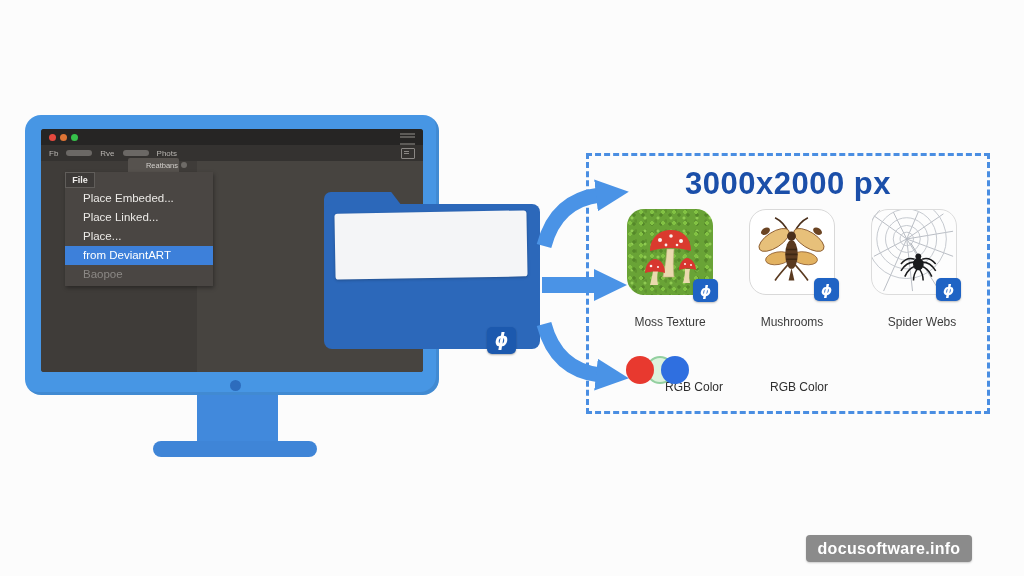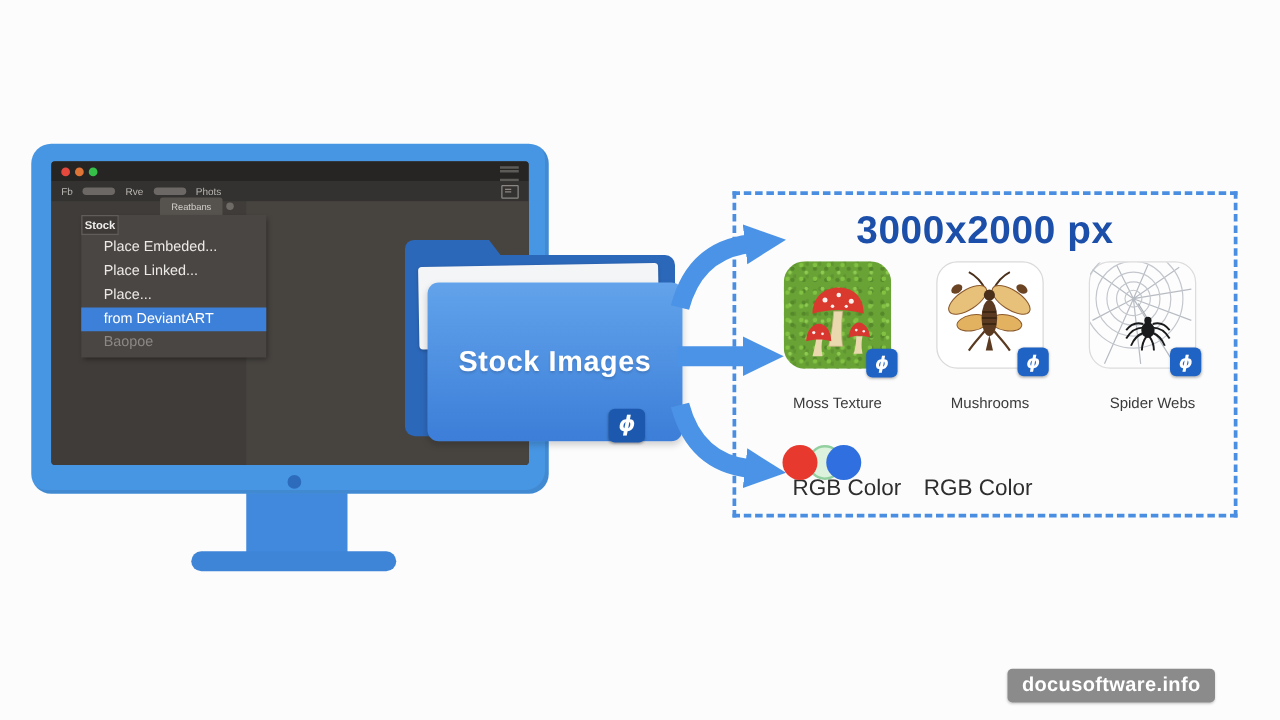--- a/index.html
+++ b/index.html
@@ -14,21 +14,21 @@
   .tl-orange{left:19px;background:#de7435;}
   .tl-green{left:30px;background:#36c04a;}
   .hamburger{position:absolute;right:8px;top:4px;width:15px;height:8px;border-top:2px solid #5d5b58;border-bottom:2px solid #5d5b58;}
   .hamburger::after{content:"";position:absolute;left:0;top:1px;width:15px;height:2px;background:#5d5b58;}
   .menubar{position:absolute;left:0;top:16px;width:100%;height:16px;background:#343230;color:#b9b6b2;font-size:8px;display:flex;align-items:center;gap:8px;padding-left:8px;box-sizing:border-box;}
   .menu-pill{width:26px;height:6px;border-radius:3px;background:#6b6865;}
   .mb-icon{position:absolute;right:8px;top:3px;width:12px;height:9px;border:1px solid #8a8784;border-radius:1px;}
   .mb-icon::after{content:"";position:absolute;left:2px;top:2px;width:5px;height:1px;background:#8a8784;box-shadow:0 2px 0 #8a8784;}
   .canvas-area{position:absolute;left:0;top:32px;width:100%;height:211px;background:#3f3c39;}
   .canvas-light{position:absolute;left:156px;top:0;width:226px;height:211px;background:#474440;}
-  .doc-tab{position:absolute;left:87px;top:29px;width:50px;height:14px;background:#56524e;color:#d2cfcb;font-size:7.5px;display:flex;align-items:center;justify-content:center;border-radius:2px 2px 0 0;z-index:2;}
+  .doc-tab{position:absolute;left:87px;top:29px;width:34px;height:14px;background:#56524e;color:#d2cfcb;font-size:7.5px;display:flex;align-items:center;justify-content:center;border-radius:2px 2px 0 0;z-index:2;padding-left:17px;}
   .doc-tab-dot{position:absolute;left:140px;top:33px;width:6px;height:6px;border-radius:50%;background:#6e6b67;z-index:2;}
 
   
   .file-menu{position:absolute;left:24px;top:43px;width:148px;height:114px;background:#4a4643;z-index:5;box-shadow:1px 2px 4px rgba(0,0,0,.35);}
   .file-head{position:absolute;left:0;top:0;width:30px;height:16px;background:#3d3a38;border:1px solid #605d5a;box-sizing:border-box;color:#f0eeec;font-size:9px;font-weight:bold;display:flex;align-items:center;justify-content:center;}
   .fm-items{position:absolute;left:0;top:17px;width:100%;}
   .fm-item{height:19px;line-height:19px;padding-left:18px;font-size:11.5px;color:#eceae7;white-space:nowrap;}
   .fm-item.hl{background:#3d80da;color:#ffffff;}
   .fm-item.dim{color:#8b8885;}
 
@@ -60,21 +60,21 @@
   .thumb svg{position:absolute;left:0;top:0;}
   .mini-badge{position:absolute;right:-5px;bottom:-7px;width:25px;height:23px;background:#1f63c4;border-radius:5px;display:flex;align-items:center;justify-content:center;box-shadow:0 1px 2px rgba(0,0,0,.25);}
   .mini-badge .badge-glyph{font-size:14px;}
   .thumb-label{position:absolute;top:159px;width:130px;text-align:center;font-size:12px;color:#3b3b3b;}
   .tlab-1{left:16px;} .tlab-2{left:138px;} .tlab-3{left:268px;}
 
   .rgb-dot{position:absolute;top:200px;width:28px;height:28px;border-radius:50%;}
   .rgb-red{left:37px;background:#e8392f;z-index:2;}
   .rgb-green{left:57px;background:#ddf2dd;border:2px solid #93d0a0;box-sizing:border-box;z-index:1;}
   .rgb-blue{left:72px;background:#2f6fe0;z-index:2;}
-  .rgb-label{position:absolute;top:224px;width:120px;font-size:18px;color:#2e2e2e;}
+  .rgb-label{position:absolute;top:224px;width:120px;text-align:center;font-size:12px;color:#2e2e2e;}
   .rgblab-1{left:45px;} .rgblab-2{left:150px;}
 
   
   .watermark{position:absolute;left:806px;top:535px;width:166px;height:27px;background:#8b8b8b;border-radius:4px;color:#ffffff;font-weight:bold;font-size:16px;display:flex;align-items:center;justify-content:center;letter-spacing:.3px;box-shadow:0 1px 2px rgba(0,0,0,.2);z-index:6;text-align:right;}
 </style>
 </head>
 <body>
 
 <div class="stage">
 
@@ -97,40 +97,37 @@
         <span>Phots</span>
         <span class="mb-icon"></span>
       </div>
       <div class="canvas-area">
         <div class="canvas-light"></div>
       </div>
       <div class="doc-tab">Reatbans</div>
       <div class="doc-tab-dot"></div>
 
       <div class="file-menu">
-        <div class="file-head">Stock</div>
+        <div class="file-head">File</div>
         <div class="fm-items">
           <div class="fm-item">Place Embeded...</div>
           <div class="fm-item">Place Linked...</div>
           <div class="fm-item">Place...</div>
           <div class="fm-item hl">from DeviantART</div>
           <div class="fm-item dim">Baopoe</div>
         </div>
       </div>
     </div>
     <div class="chin-dot"></div>
   </div>
 
   <div class="folder">
     <div class="folder-tab"></div>
     <div class="folder-back"></div>
     <div class="folder-paper"></div>
-    <div class="folder-front">
-      <span class="folder-label">Stock Images</span>
-    </div>
     <div class="folder-badge">
       <span class="badge-glyph">ɸ</span>
     </div>
   </div>
 
   <svg class="arrows" viewBox="0 0 112 220" xmlns="http://www.w3.org/2000/svg">
     <defs>
       <marker id="ah" markerUnits="userSpaceOnUse" markerWidth="40" markerHeight="40" refX="4" refY="18" orient="auto">
         <path d="M0 2 L33 18 L0 34 Z" fill="#4a93e6"></path>
       </marker>

